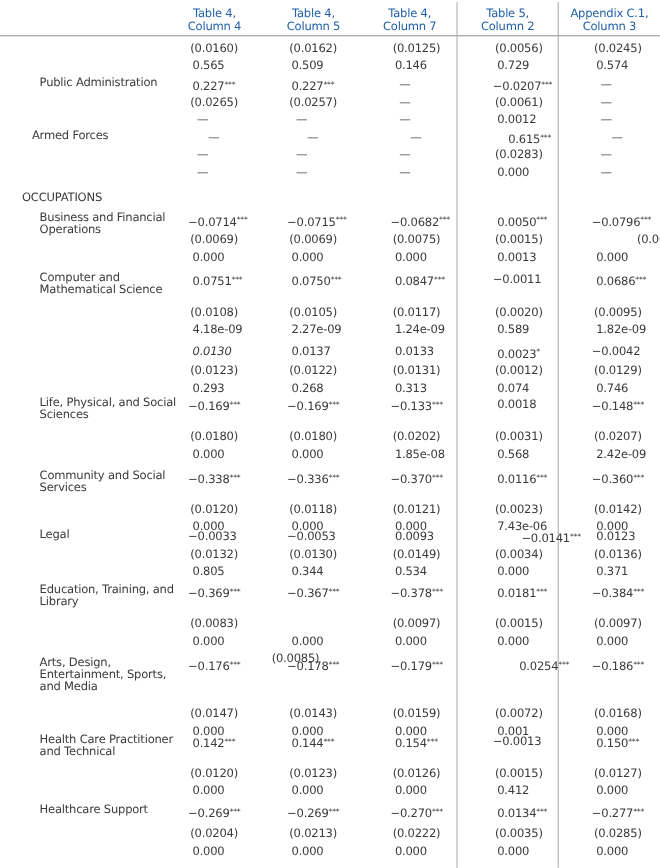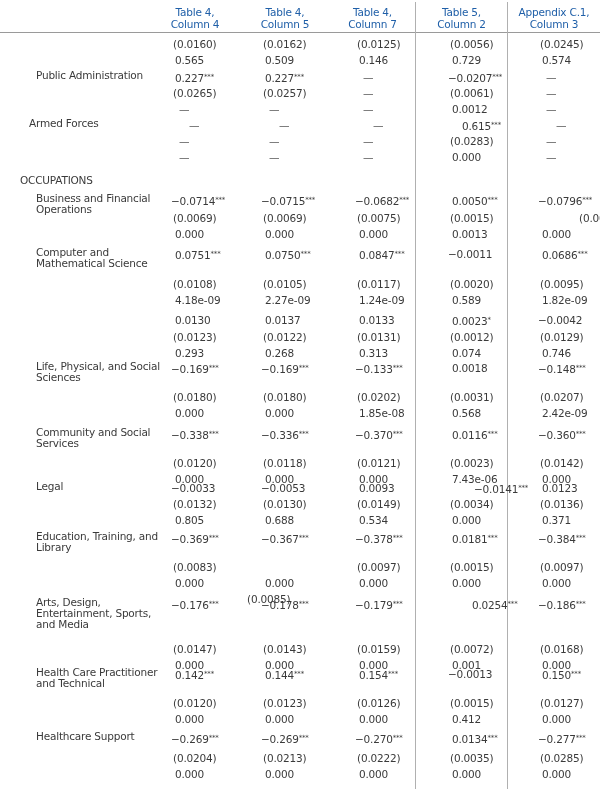--- a/index.html
+++ b/index.html
@@ -139,21 +139,21 @@
         <div class="cell" style="left: 540px;"><span>(0.0095)</span></div>
       </div>
       <div class="row" style="top: 293px; text-align: center;">
         <div class="cell" style="left: 175px;"><span>4.18e-09</span></div>
         <div class="cell" style="left: 265px;"><span>2.27e-09</span></div>
         <div class="cell" style="left: 359px;"><span>1.24e-09</span></div>
         <div class="cell" style="left: 452px;"><span>0.589</span></div>
         <div class="cell" style="left: 542px;"><span>1.82e-09</span></div>
       </div>
       <div class="row" style="top: 313px;">
-        <div class="cell" style="left: 175px;"><span>0.0130</span></div>
+        <div class="cell" style="left: 175px; font-style: italic;"><span>0.0130</span></div>
         <div class="cell" style="left: 265px;"><span>0.0137</span></div>
         <div class="cell" style="left: 359px;"><span>0.0133</span></div>
         <div class="cell" style="left: 452px;"><span>0.0023<sup>*</sup></span></div>
         <div class="cell" style="left: 538px;"><span>−0.0042</span></div>
       </div>
       <div class="row" style="top: 330px;">
         <div class="cell" style="left: 173px;"><span>(0.0123)</span></div>
         <div class="cell" style="left: 263px;"><span>(0.0122)</span></div>
         <div class="cell" style="left: 357px;"><span>(0.0131)</span></div>
         <div class="cell" style="left: 450px;"><span>(0.0012)</span></div>
@@ -220,21 +220,21 @@
       </div>
       <div class="row" style="top: 497px;">
         <div class="cell" style="left: 173px;"><span>(0.0132)</span></div>
         <div class="cell" style="left: 263px;"><span>(0.0130)</span></div>
         <div class="cell" style="left: 357px;"><span>(0.0149)</span></div>
         <div class="cell" style="left: 450px;"><span>(0.0034)</span></div>
         <div class="cell" style="left: 540px;"><span>(0.0136)</span></div>
       </div>
       <div class="row" style="top: 513px;">
         <div class="cell" style="left: 175px;"><span>0.805</span></div>
-        <div class="cell" style="left: 265px;"><span>0.688</span></div>
+        <div class="cell" style="left: 265px;"><span>0.344</span></div>
         <div class="cell" style="left: 359px;"><span>0.534</span></div>
         <div class="cell" style="left: 452px;"><span>0.000</span></div>
         <div class="cell" style="left: 542px;"><span>0.371</span></div>
       </div>
       <div class="row" style="top: 531px;">
         <div class="lbl" style="left: 36px; width: 130px;">Education, Training, and Library</div>
         <div class="cell" style="left: 171px;"><span>−0.369<sup>***</sup></span></div>
         <div class="cell" style="left: 261px;"><span>−0.367<sup>***</sup></span></div>
         <div class="cell" style="left: 355px;"><span>−0.378<sup>***</sup></span></div>
         <div class="cell" style="left: 452px;"><span>0.0181<sup>***</sup></span></div>

